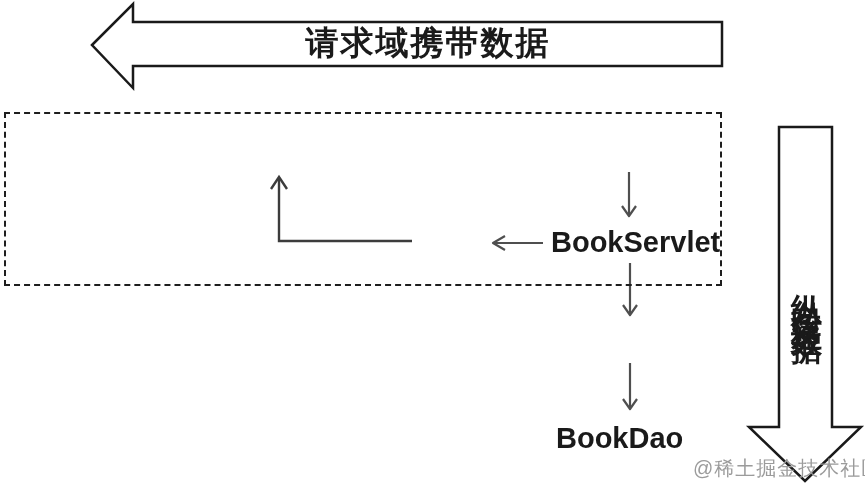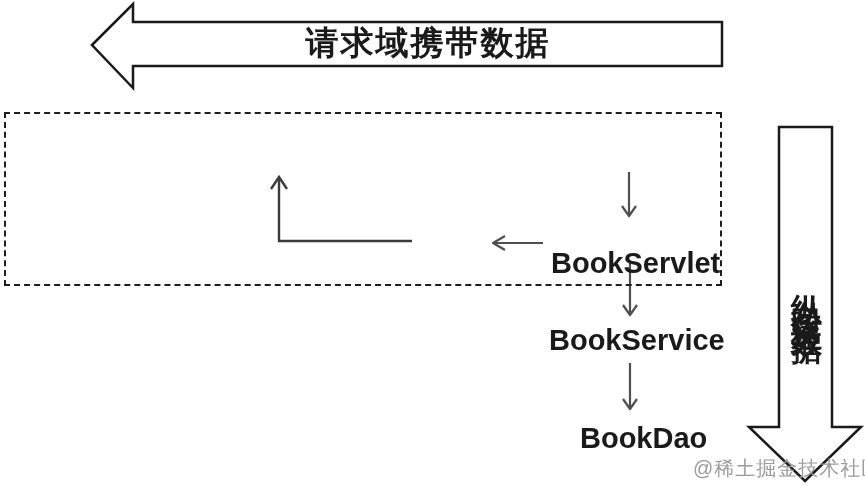--- a/index.html
+++ b/index.html
@@ -52,23 +52,23 @@
     text-align:center;
     font-size:33px;
     letter-spacing:2px;
   }
   .node{
     font-size:29px;
   }
   .node-thymeleaf{left:181px;top:134px;}
   .node-request{left:601px;top:132px;font-size:28px;}
   .node-forward{left:419px;top:227px;font-size:28px;}
-  .node-bookservlet{left:551px;top:227px;margin-top:21px;}
+  .node-bookservlet{left:551px;top:227px;}
   .node-bookservice{left:549px;top:325px;}
-  .node-bookdao{left:580px;top:423px;}
+  .node-bookdao{left:556px;top:423px;}
   .box-label{
     left:13px;top:238px;
     font-size:33px;
     letter-spacing:1px;
   }
   .dashed-box{
     position:absolute;
     left:4px;top:112px;
     width:714px;height:170px;
     border:2.2px dashed #1e1e1e;
@@ -138,21 +138,20 @@
   <div class="label top-arrow-label">请求域携带数据</div>
 
   <div class="dashed-box"></div>
 
 
 
 
   <div class="label node node-bookservlet">BookServlet</div>
 
 
-  <div class="label node node-bookservice">BookService</div>
 
   <div class="label node node-bookdao">BookDao</div>
 
   <div class="vertical-arrow-label">纵向传递数据</div>
 
   <div class="watermark">@稀土掘金技术社区</div>
 
 </div>
 
 </body></html>

